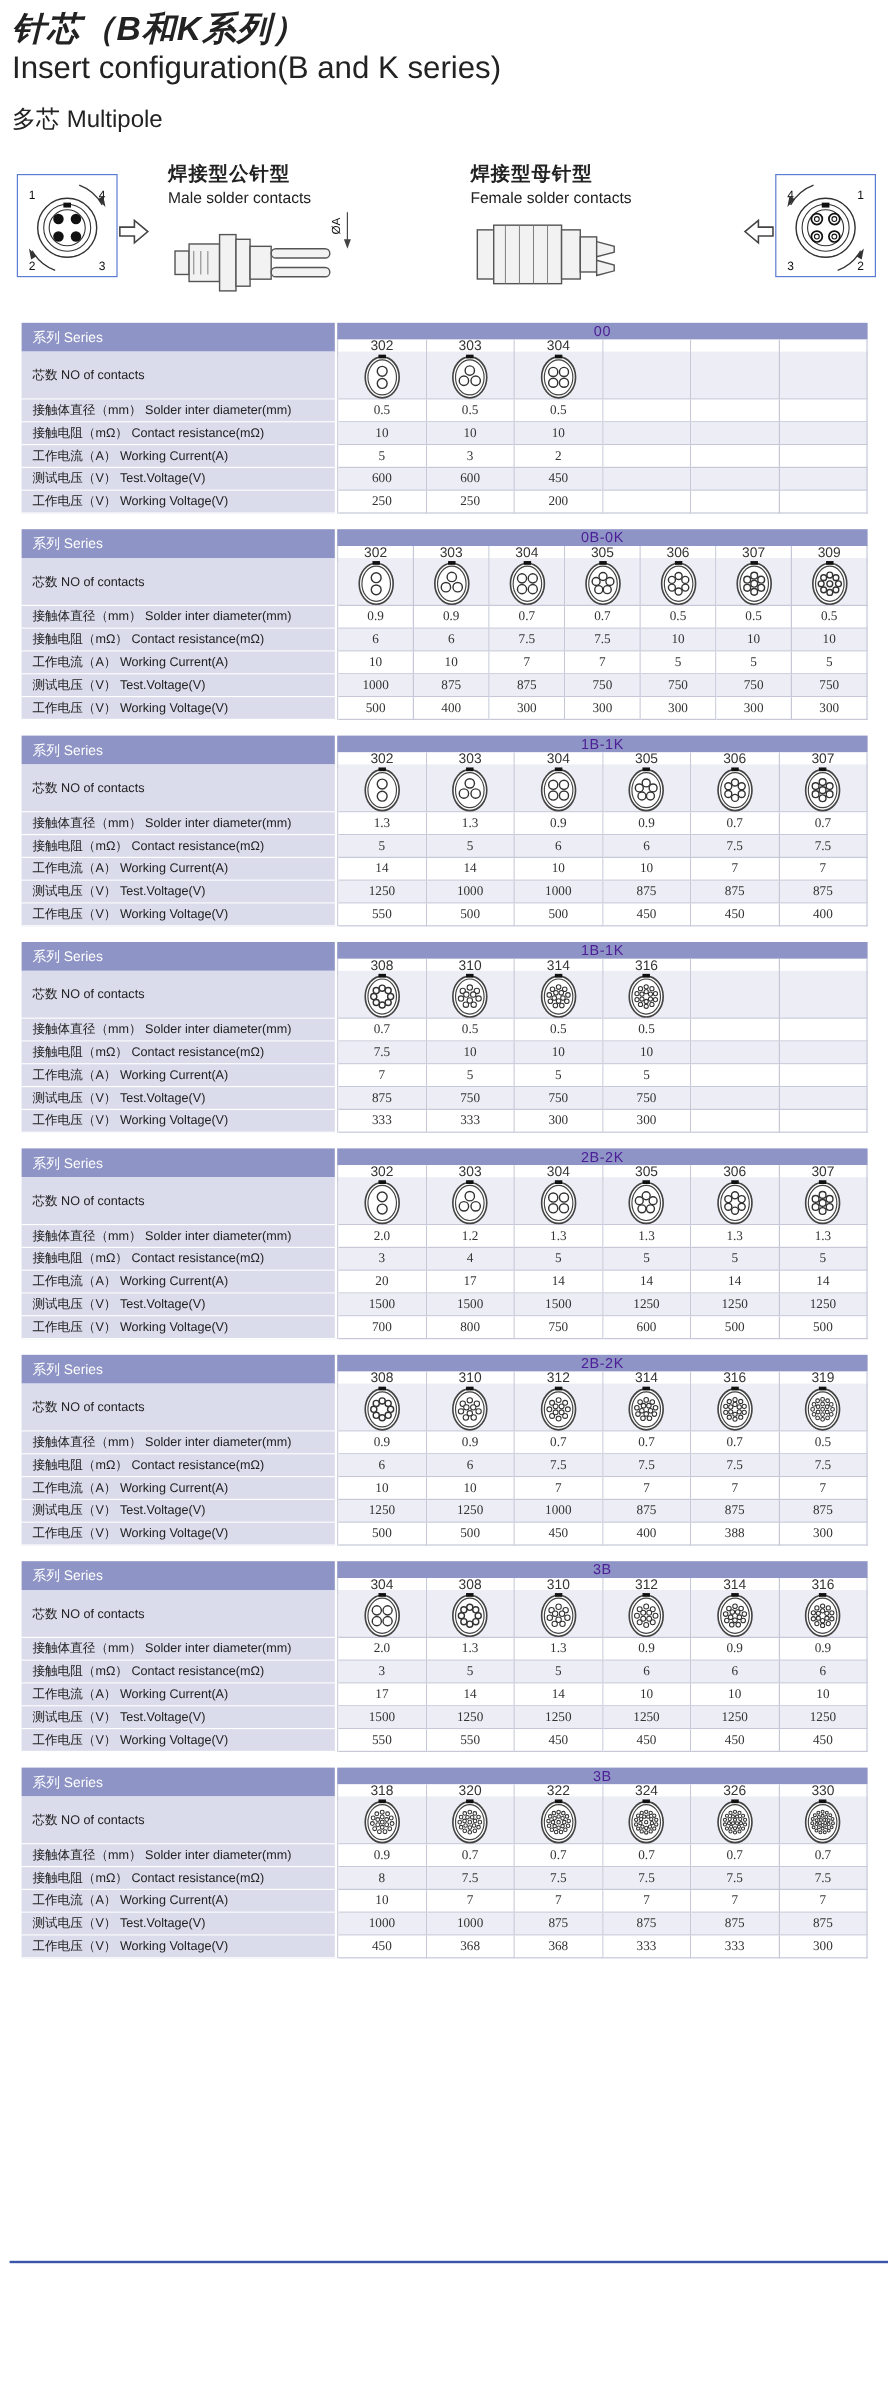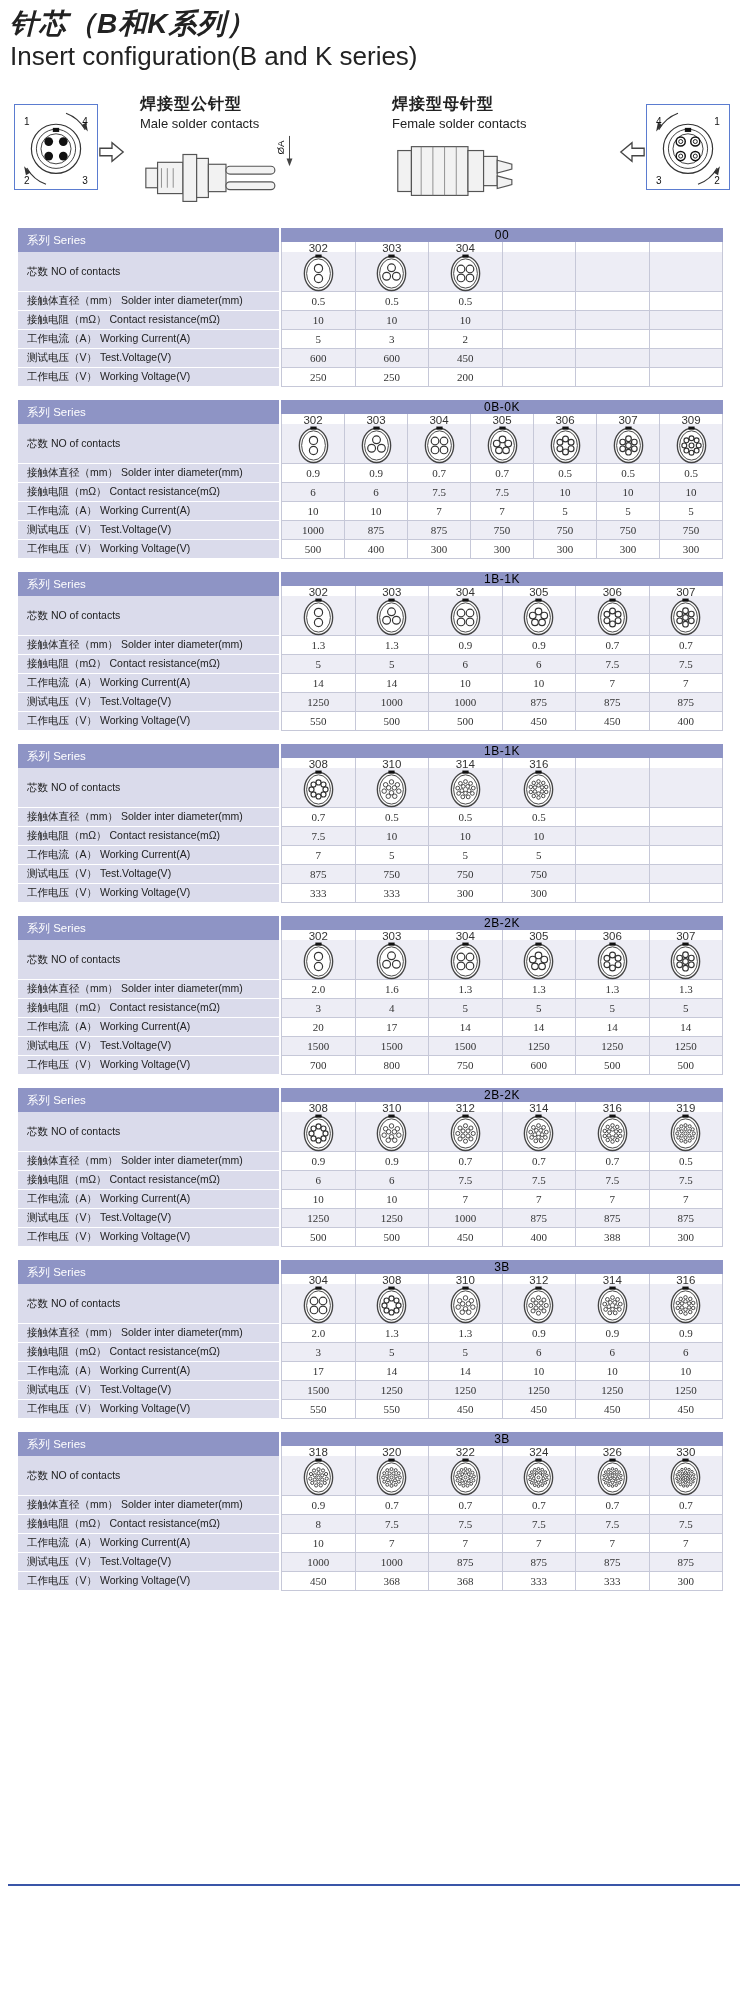--- a/index.html
+++ b/index.html
@@ -28,21 +28,21 @@
   .cg-label-en{font-size:13px;margin-top:1px;}
   .drawing{margin-top:2px;}
   #tables{margin-top:14px;}
   .spec-table{margin:0 17px 13px 18px;font-size:11px;}
   .t-head{display:flex;height:24px;}
   .series-cell{
     width:261px;flex:0 0 261px;background:var(--header-band);color:#fff;
     display:flex;align-items:center;padding-left:9px;font-size:11.5px;margin-right:2px;
   }
   .head-right{flex:1;display:flex;flex-direction:column;}
-  .series-band{height:21px;background:var(--header-band);color:#000000;display:flex;align-items:center;justify-content:center;font-size:12px;letter-spacing:0.5px;}
+  .series-band{height:21px;background:var(--header-band);color:#4c1d95;display:flex;align-items:center;justify-content:center;font-size:12px;letter-spacing:0.5px;}
   .model-row{height:21px;display:flex;border-left:1px solid var(--border);}
   .model-cell{flex:1;display:flex;align-items:center;justify-content:center;background:#fff;color:#333;border-right:1px solid var(--border);border-bottom:1px solid var(--border);font-size:11.5px;}
   .t-row{display:flex;}
   .label-cell{
     width:261px;flex:0 0 261px;background:var(--label-cell);display:flex;align-items:center;
     padding-left:9px;border-bottom:1px solid #fff;margin-right:2px;color:#222;
     font-size:10.5px;white-space:nowrap;overflow:hidden;
   }
   .cells{flex:1;display:flex;border-left:1px solid var(--border);font-family:Liberation Serif, serif;}
   .cell{flex:1;display:flex;align-items:center;justify-content:center;background:#fff;border-right:1px solid var(--border);border-bottom:1px solid var(--border);color:#333;}
@@ -52,20 +52,21 @@
   .data-row{height:19px;}
   .bottom-rule{position:absolute;left:8px;width:732px;top:1884px;height:2px;background:var(--accent-line);}
   svg text{font-family:"Liberation Sans","DejaVu Sans",sans-serif;}
 </style>
 </head>
 <body>
 
 <div class="titles">
   <div class="title-zh">针芯（B和K系列）</div>
   <div class="title-en">Insert configuration(B and K series)</div>
+  <div class="subtitle">多芯 Multipole</div>
 </div>
 
 <div class="diagram-row">
 
   <div class="face-box">
     <svg viewBox="0 0 90 90" width="82" height="84">
       <text x="13" y="21" font-size="11" text-anchor="middle" fill="#111">1</text>
       <text x="77" y="21" font-size="11" text-anchor="middle" fill="#111">4</text>
       <text x="13" y="86" font-size="11" text-anchor="middle" fill="#111">2</text>
       <text x="77" y="86" font-size="11" text-anchor="middle" fill="#111">3</text>
@@ -833,21 +834,21 @@
               <circle cx="14.02" cy="21.55" r="2.9" fill="#fff" stroke="#333" stroke-width="1.2"></circle>
               <circle cx="20.00" cy="25.00" r="2.9" fill="#fff" stroke="#333" stroke-width="1.2"></circle>
             </svg>
           </div>
         </div>
       </div>
       <div class="t-row data-row">
         <div class="label-cell">接触体直径（mm） Solder inter diameter(mm)</div>
         <div class="cells">
           <div class="cell value-cell">2.0</div>
-          <div class="cell value-cell">1.6</div>
+          <div class="cell value-cell">1.2</div>
           <div class="cell value-cell">1.3</div>
           <div class="cell value-cell">1.3</div>
           <div class="cell value-cell">1.3</div>
           <div class="cell value-cell">1.3</div>
         </div>
       </div>
       <div class="t-row data-row tint">
         <div class="label-cell">接触电阻（mΩ） Contact resistance(mΩ)</div>
         <div class="cells">
           <div class="cell value-cell">3</div>

